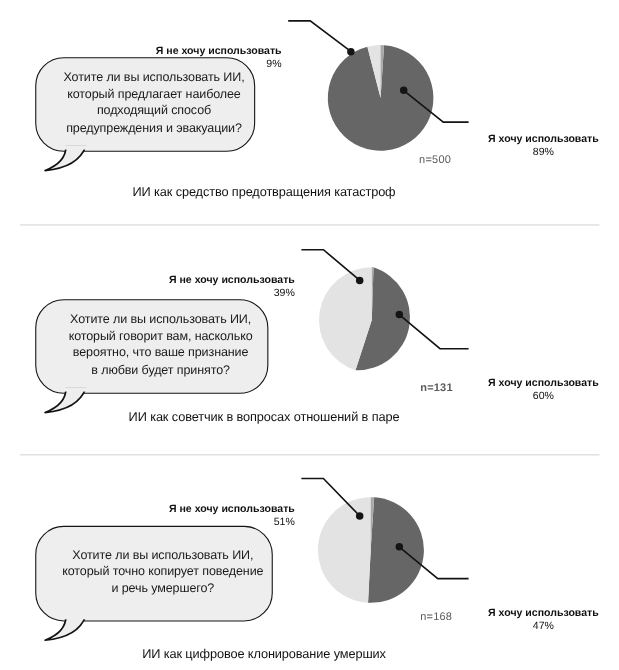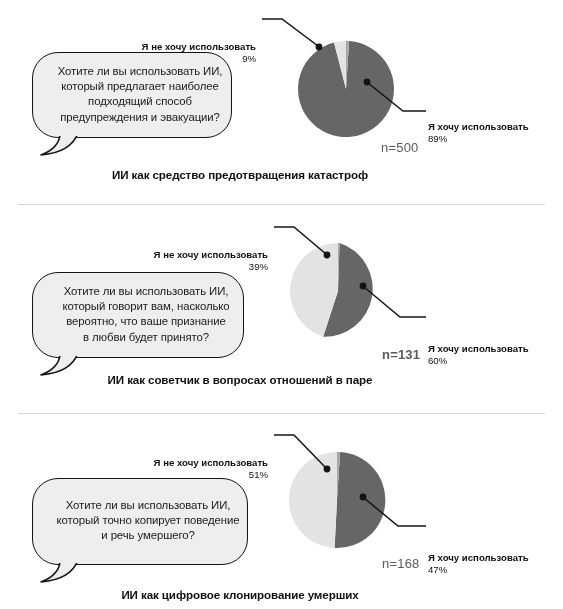--- a/index.html
+++ b/index.html
@@ -65,36 +65,36 @@
   
   .lbl {
     position: absolute;
     font-size: 9.6px;
     line-height: 12.4px;
     color: #111111;
   }
   .lbl .t1 { font-weight: bold; white-space: nowrap; display: block; margin-top: 33px; }
   .lbl .t2 { font-weight: normal; display: block; }
   .lbl-left { text-align: right; }
-  .lbl-right { text-align: left; }
+  .lbl-right { text-align: center; }
 
   .n-label {
     position: absolute;
-    font-size: 13px;
+    font-size: 10px;
     color: #5b5b5b;
     letter-spacing: 0.2px;
     white-space: nowrap;
   }
 
   .panel-title {
     position: absolute;
     width: 480px;
     text-align: center;
     font-size: 11.6px;
-    font-weight: bold;
+    font-weight: normal;
     color: #111111;
     letter-spacing: -0.1px;
   }
 </style>
 </head>
 <body>
 
 <section class="panel" style="position:absolute;left:0;top:0;height:200px;">
 
   <div class="bubble-wrap" style="left:32px;top:52px;width:200px;">

